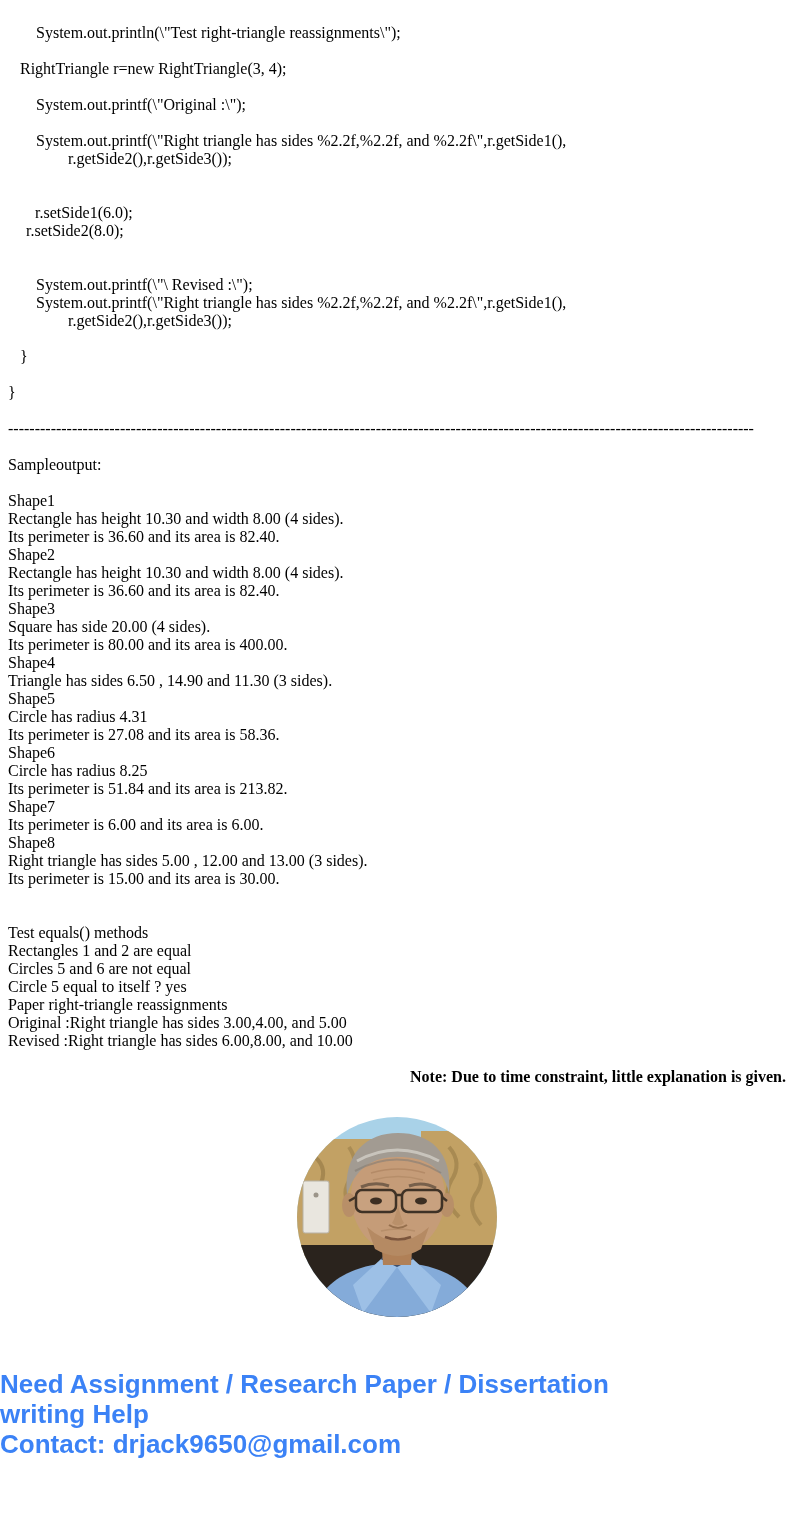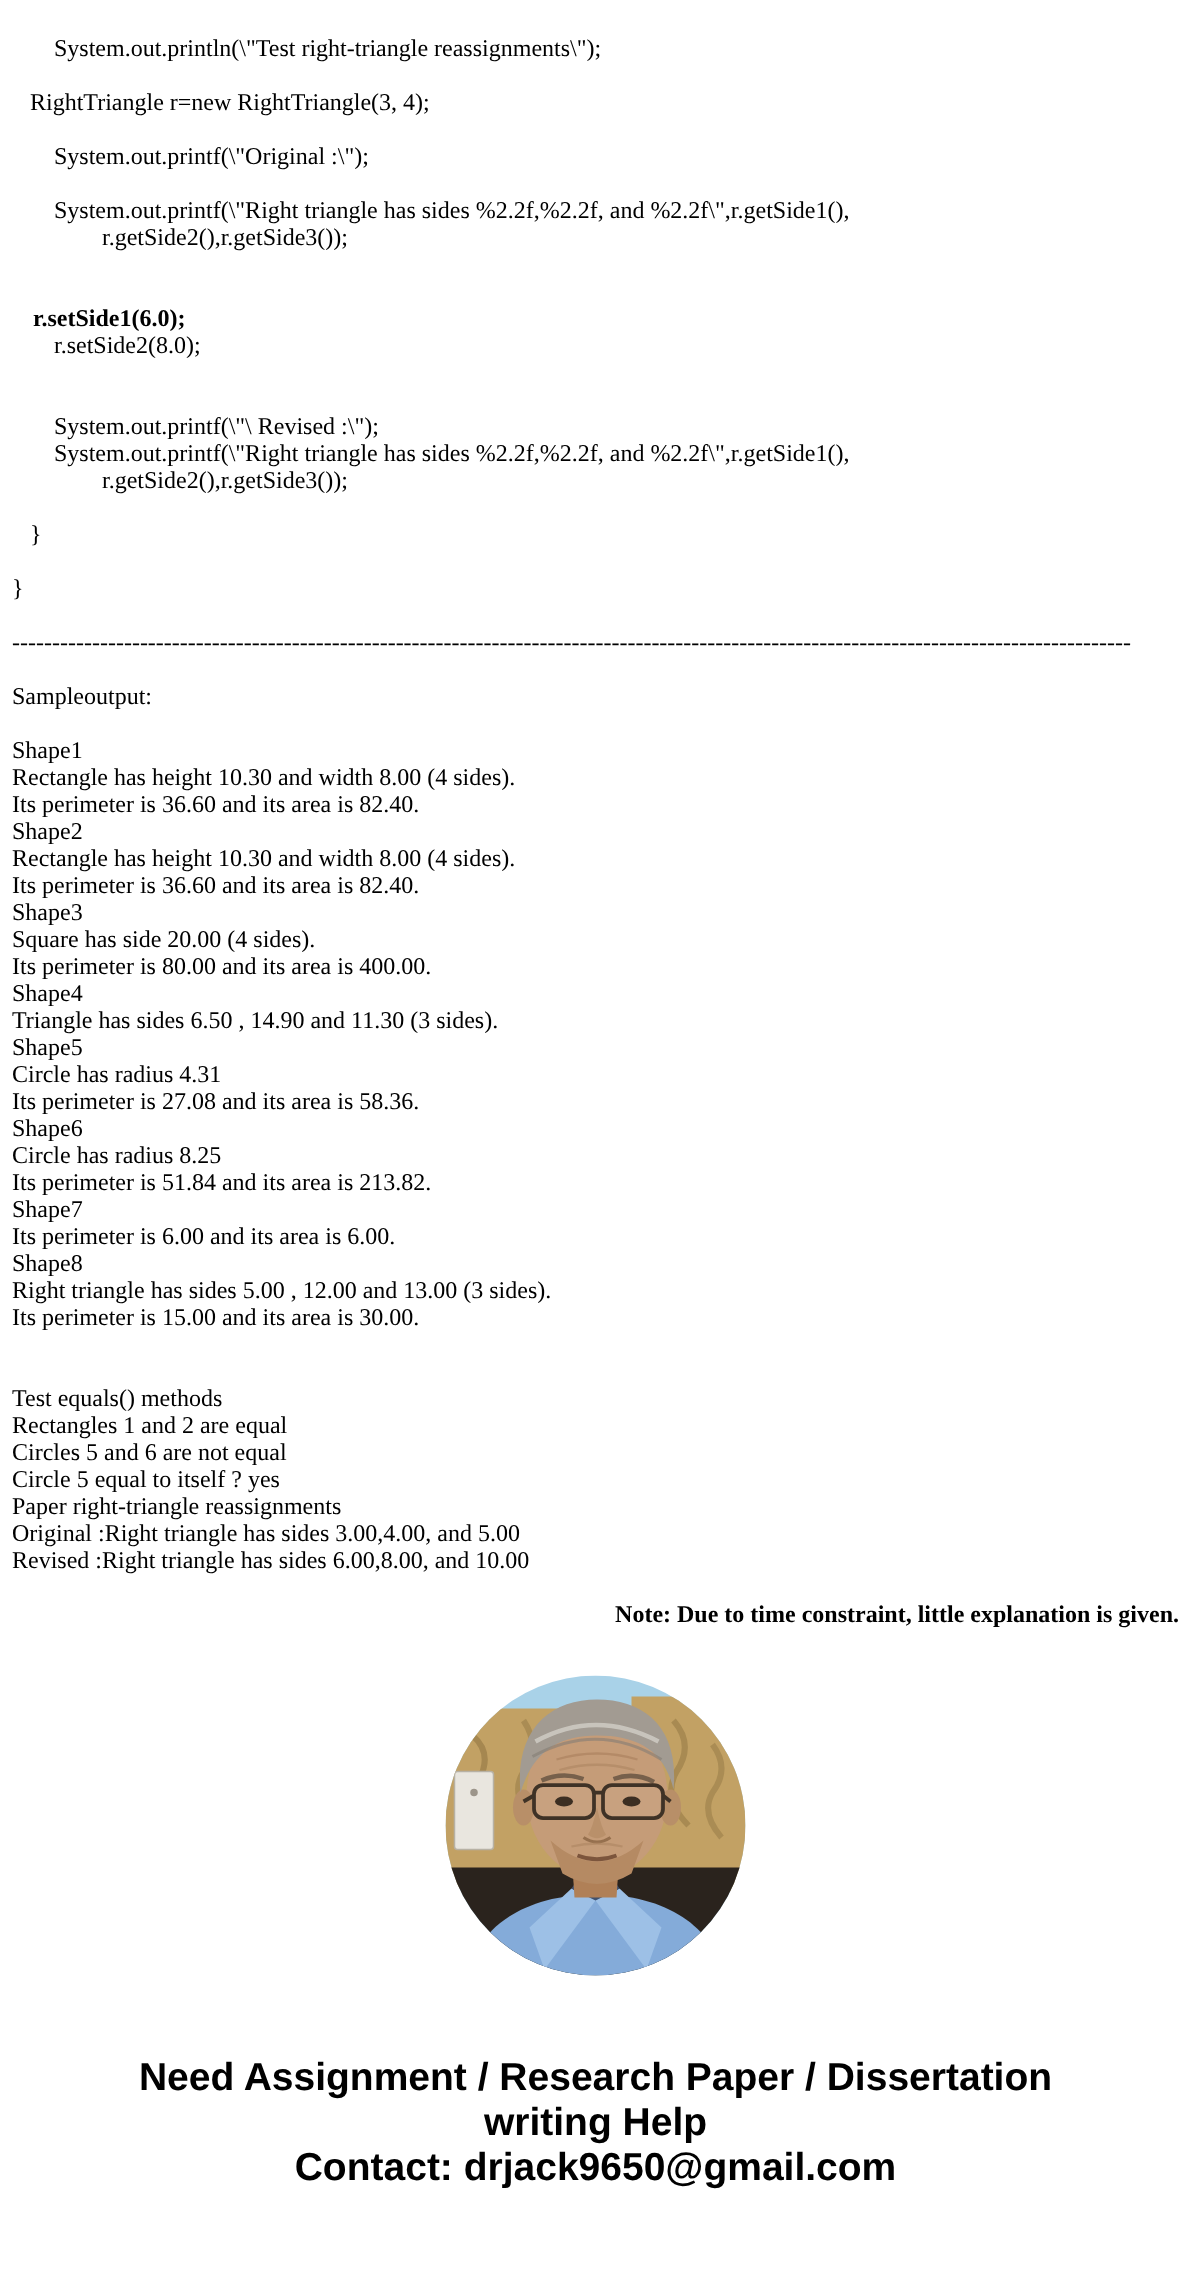--- a/index.html
+++ b/index.html
@@ -18,44 +18,44 @@
   }
   .line.bold{font-weight:700;text-align:right;}
   .line.sep{letter-spacing:0;color:#000;}
   .photo-wrap{
     margin-top:31px;
     display:flex;justify-content:center;
   }
   .photo{width:200px;height:200px;display:block;}
   .footer{
     margin-top:52px;
-    text-align:center;
+    text-align:left;
     font-family:"Liberation Sans", sans-serif;
     font-weight:700;
     font-size:26px;
     line-height:30px;
-    color:#000000;
+    color:#3b82f6;
   }
 </style>
 </head>
 <body>
 
 <div class="doc">
     <div class="line" style="margin-left: 28px;">System.out.println(\"Test right-triangle reassignments\");</div>
     <div class="line"></div>
     <div class="line" style="margin-left: 12px;">RightTriangle r=new RightTriangle(3, 4);</div>
     <div class="line"></div>
     <div class="line" style="margin-left: 28px;">System.out.printf(\"Original :\");</div>
     <div class="line"></div>
     <div class="line" style="margin-left: 28px;">System.out.printf(\"Right triangle has sides %2.2f,%2.2f, and %2.2f\",r.getSide1(),</div>
     <div class="line" style="margin-left: 60px;">r.getSide2(),r.getSide3());</div>
     <div class="line"></div>
     <div class="line"></div>
-    <div class="line" style="margin-left: 14px; font-weight: bold;">r.setSide1(6.0);</div>
-    <div class="line" style="margin-left: 28px;">r.setSide2(8.0);</div>
+    <div class="line" style="margin-left: 27px;">r.setSide1(6.0);</div>
+    <div class="line" style="margin-left: 18px;">r.setSide2(8.0);</div>
     <div class="line"></div>
     <div class="line"></div>
     <div class="line" style="margin-left: 28px;">System.out.printf(\"\ Revised :\");</div>
     <div class="line" style="margin-left: 28px;">System.out.printf(\"Right triangle has sides %2.2f,%2.2f, and %2.2f\",r.getSide1(),</div>
     <div class="line" style="margin-left: 60px;">r.getSide2(),r.getSide3());</div>
     <div class="line"></div>
     <div class="line" style="margin-left: 12px;">}</div>
     <div class="line"></div>
     <div class="line">}</div>
     <div class="line"></div>

